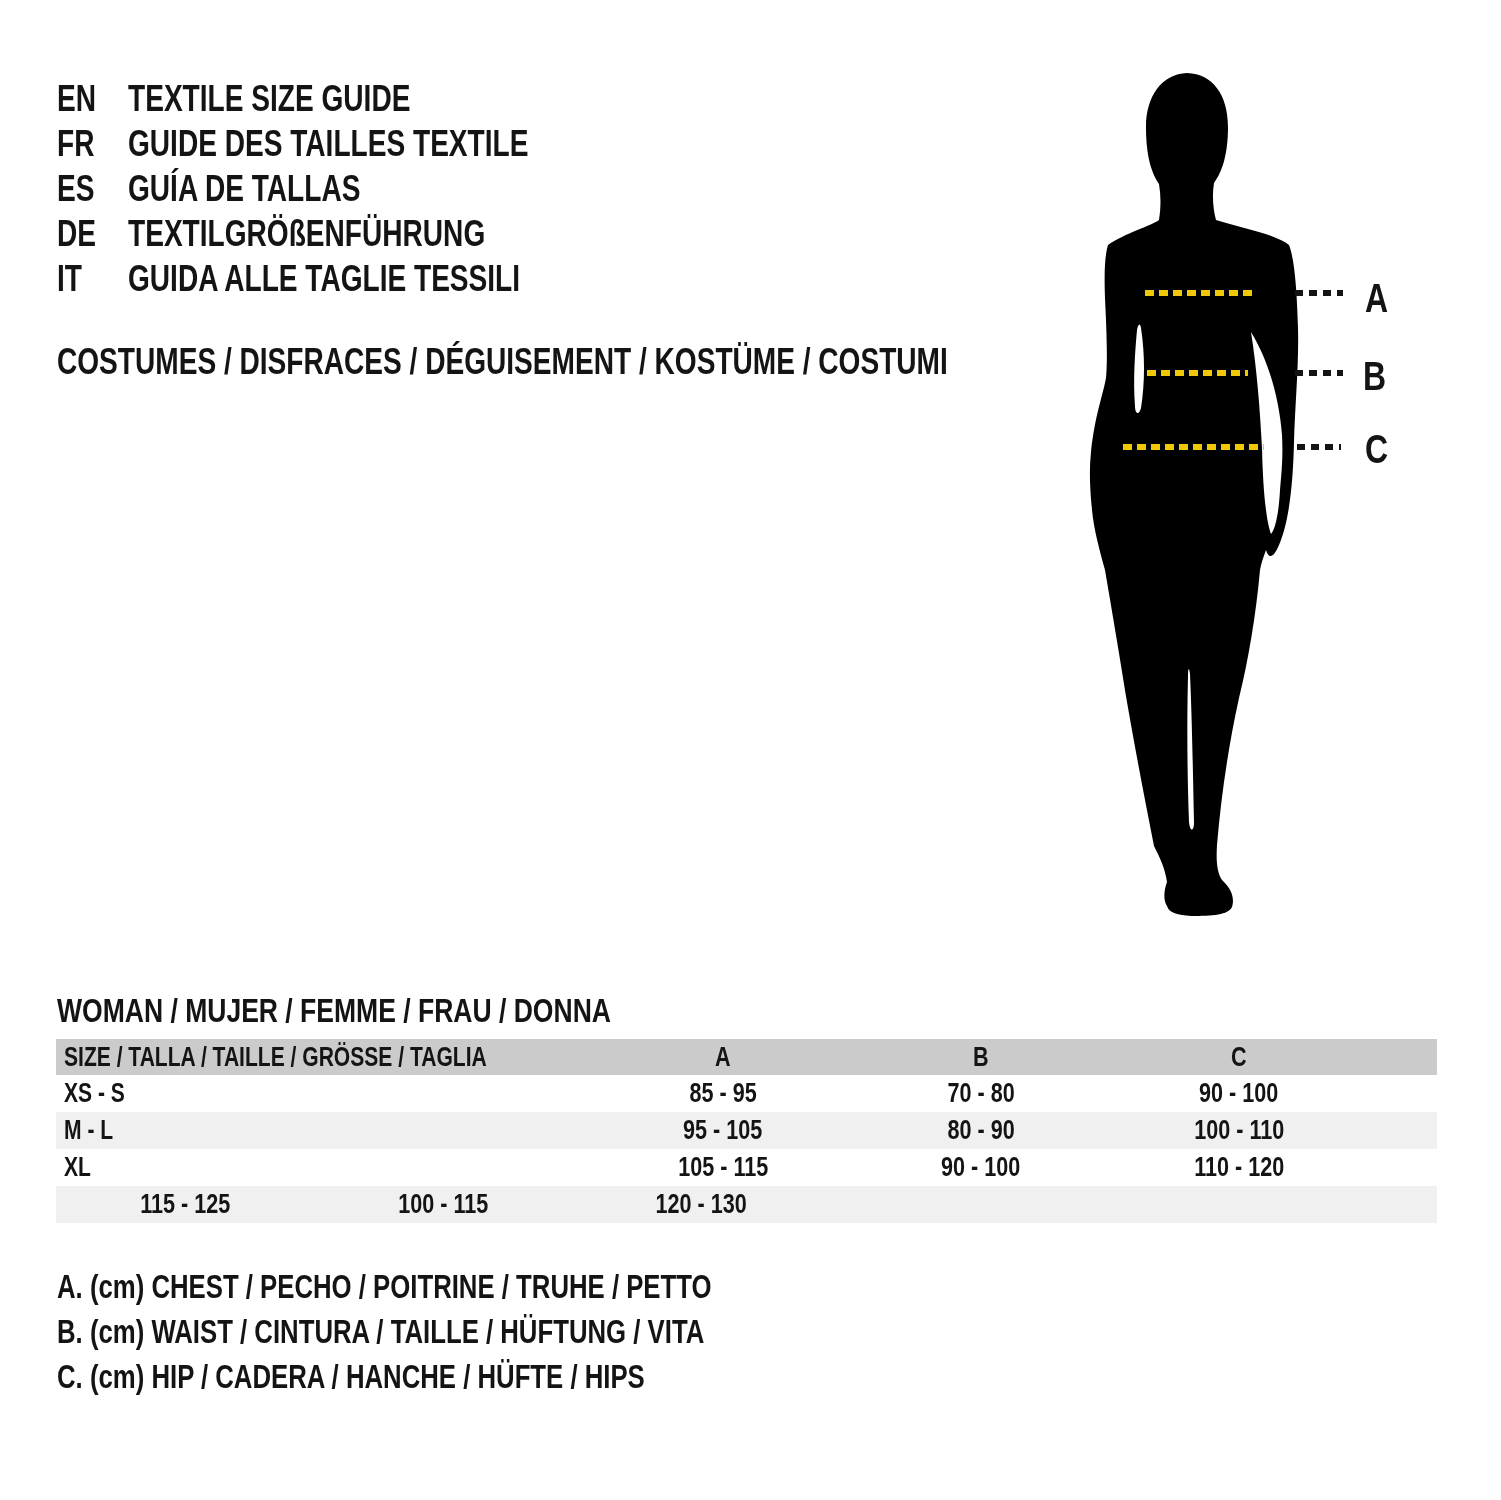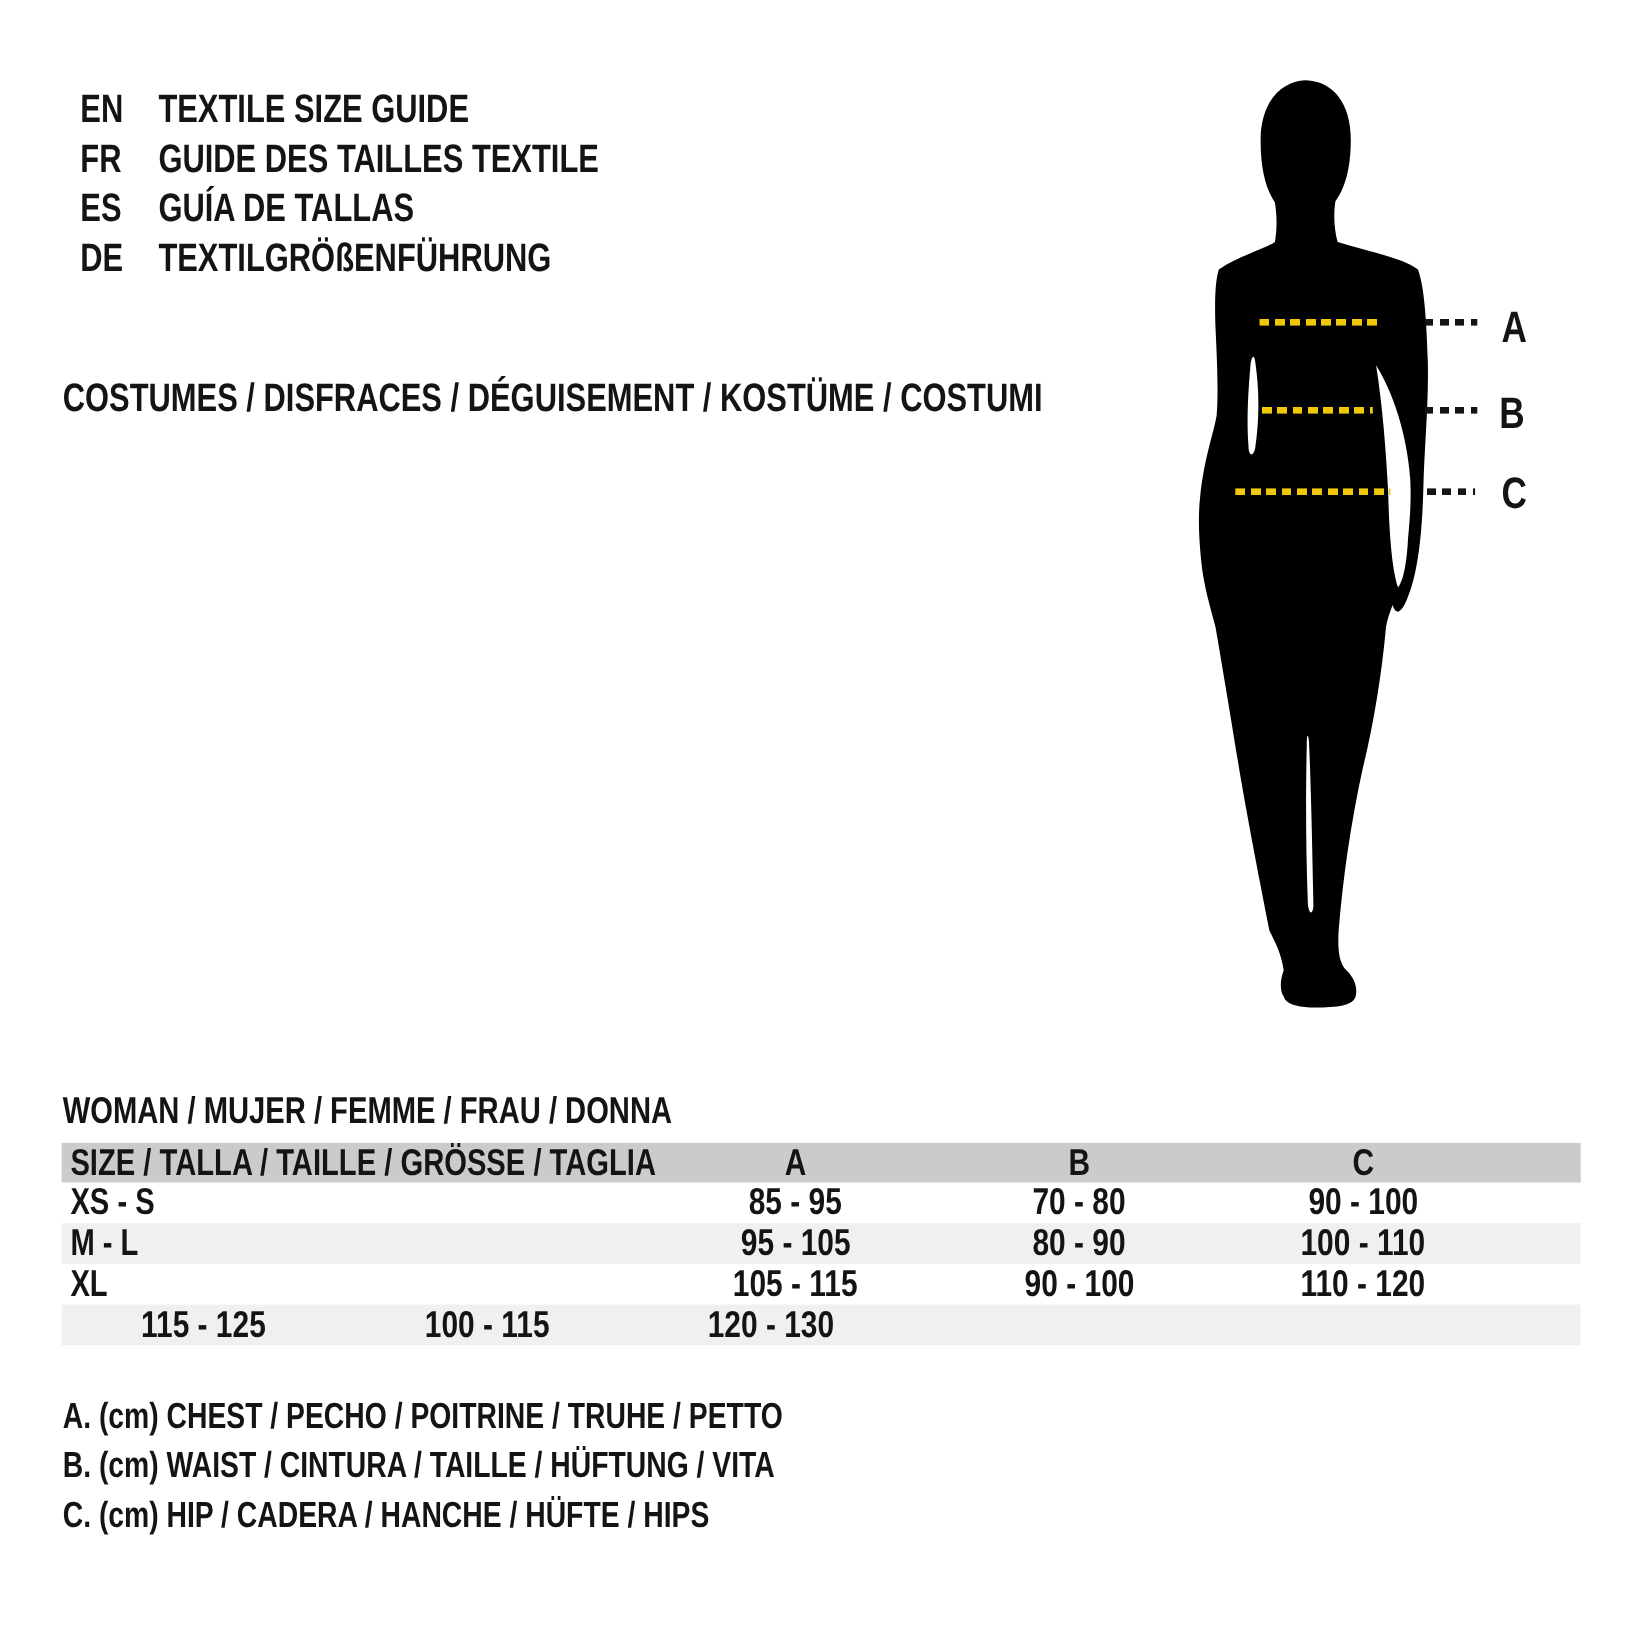--- a/index.html
+++ b/index.html
@@ -10,37 +10,37 @@
     color:var(--ink,#141414);
   }
   .abs{position:absolute;}
   
   .cx{display:inline-block;transform:scaleX(.78);transform-origin:0 50%;white-space:nowrap;}
   .cxc{display:inline-block;transform:scaleX(.8);transform-origin:50% 50%;white-space:nowrap;}
 
   
   .langs{left:57px;top:76px;font-size:36px;font-weight:700;letter-spacing:0;}
   .lang-row{height:45px;display:flex;align-items:center;}
-  .lang-code{width:71px;flex:0 0 71px;margin-left:16px;}
+  .lang-code{width:71px;flex:0 0 71px;}
   
   .category{left:57px;top:341px;font-size:36px;font-weight:700;}
 
   
   .sil{left:1073px;top:70px;}
 
   
   .dash-y{height:6px;background:repeating-linear-gradient(90deg,var(--accent,#f0c808) 0 9px,transparent 9px 14px);}
   .dash-k{height:6px;background:repeating-linear-gradient(90deg,var(--ink,#141414) 0 8px,transparent 8px 14px);}
   .mlabel{font-size:40px;font-weight:700;line-height:1;}
 
   
   .audience{left:57px;top:991px;font-size:34px;font-weight:700;}
 
   
-  .size-table{left:56px;top:1039px;width:1381px;font-size:34px;font-weight:700;}
+  .size-table{left:56px;top:1039px;width:1381px;font-size:27px;font-weight:700;}
   .trow{display:flex;align-items:center;height:37px;}
   .trow.head{height:36px;background:var(--hdr,#ccc);}
   .trow.stripe{background:var(--stripe,#f0f0f0);}
   .c0{width:538px;flex:0 0 538px;padding-left:8px;box-sizing:border-box;}
   .cn{width:258px;flex:0 0 258px;text-align:center;}
 
   
   .legend{left:57px;top:1264px;font-size:33px;font-weight:700;}
   .legend-row{height:45px;display:flex;align-items:center;}
 </style>
@@ -56,20 +56,24 @@
     <span class="lang-code"><span class="cx">FR</span></span>
     <span class="cx">GUIDE DES TAILLES TEXTILE</span>
   </div>
   <div class="lang-row">
     <span class="lang-code"><span class="cx">ES</span></span>
     <span class="cx">GUÍA DE TALLAS</span>
   </div>
   <div class="lang-row">
     <span class="lang-code"><span class="cx">DE</span></span>
     <span class="cx">TEXTILGRÖßENFÜHRUNG</span>
+  </div>
+  <div class="lang-row">
+    <span class="lang-code"><span class="cx">IT</span></span>
+    <span class="cx">GUIDA ALLE TAGLIE TESSILI</span>
   </div>
 </div>
 
 <div class="abs category">
   <span class="cx">COSTUMES / DISFRACES / DÉGUISEMENT / KOSTÜME / COSTUMI</span>
 </div>
 
 <svg class="abs sil" width="240" height="850" viewBox="0 0 240 850" aria-hidden="true">
   <path fill="var(--sil,#000)" d="M114,3
     C140,4 155,25 155,57 C155,85 149,102 141,113 C139,125 140,139 143,150

